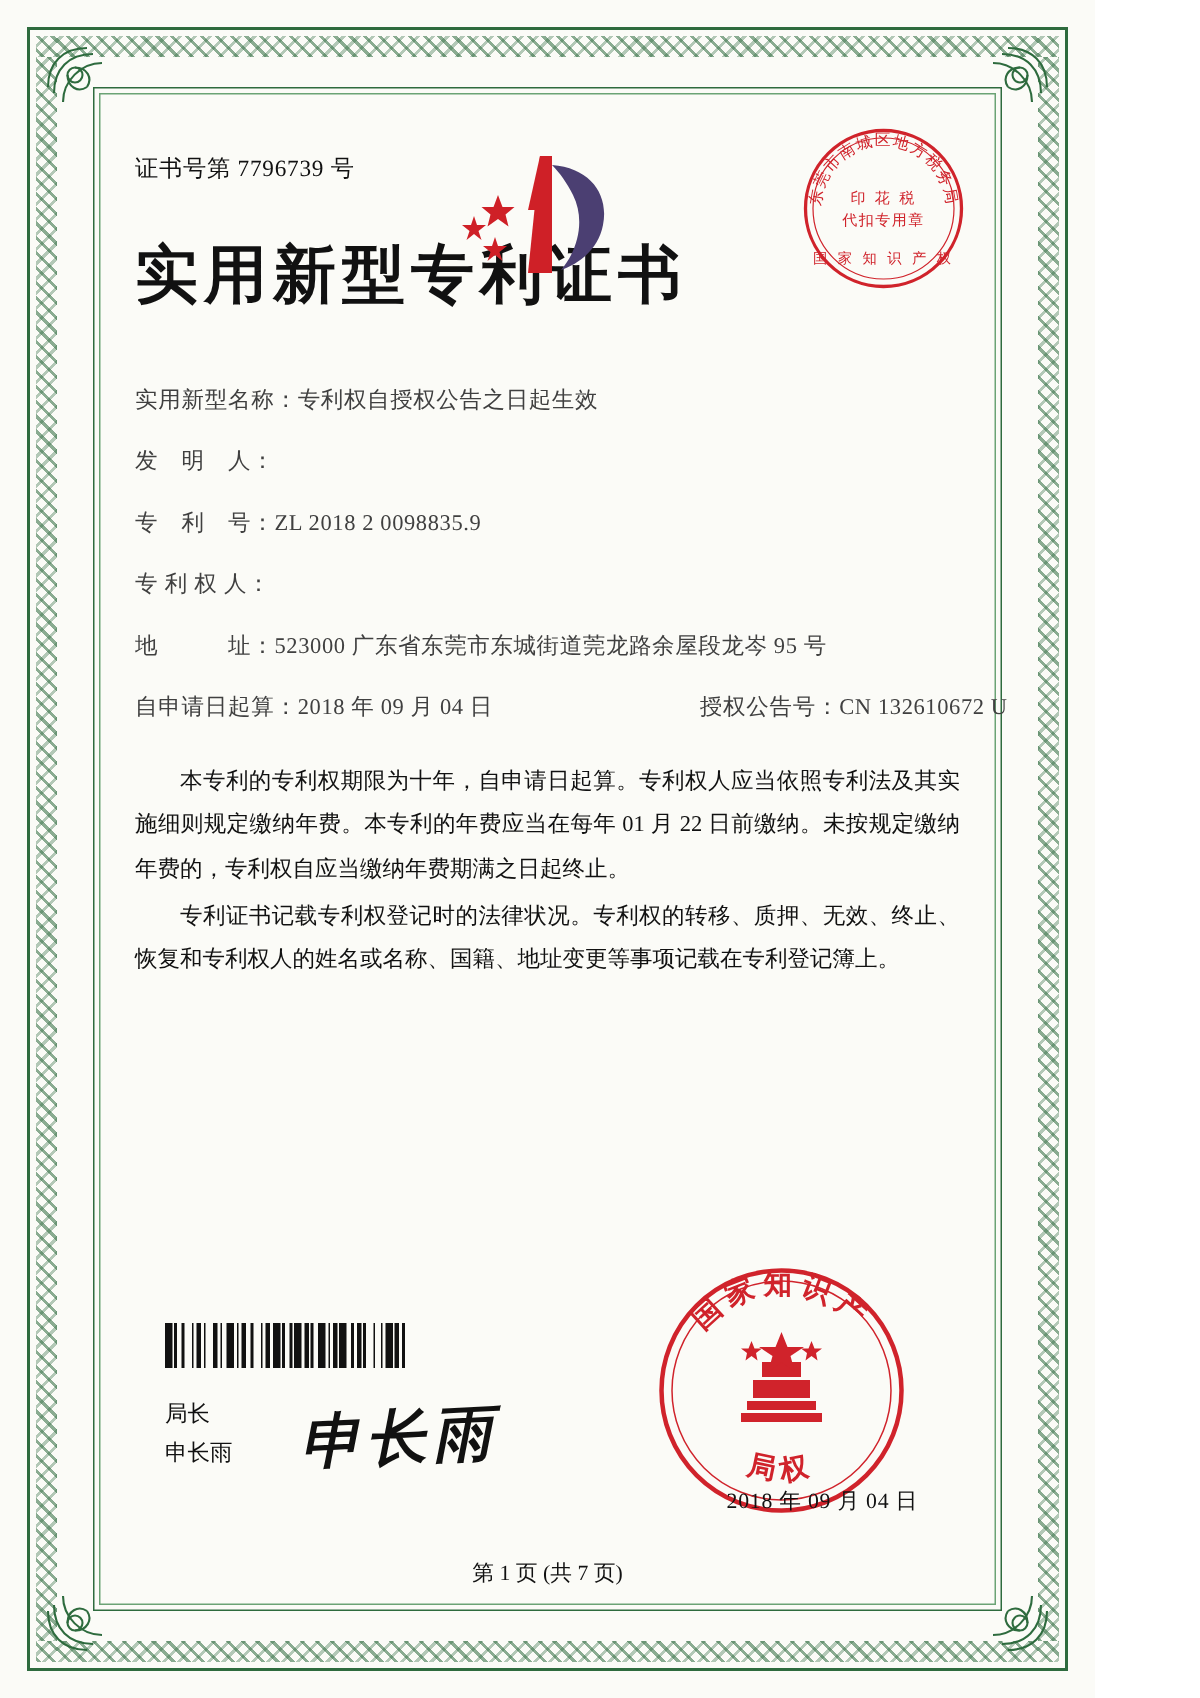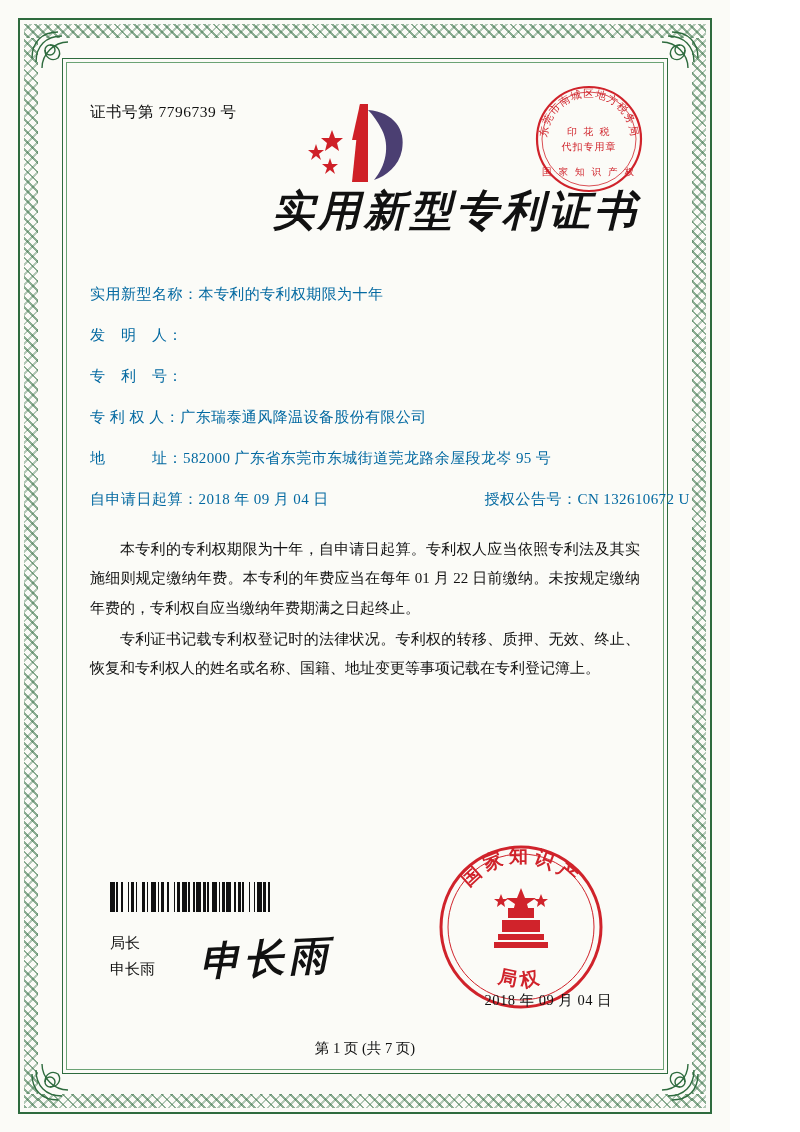--- a/index.html
+++ b/index.html
@@ -90,56 +90,55 @@
   .stamp-tax {
     position: absolute;
     right: -8px;
     top: 0px;
     width: 118px;
     height: 118px;
   }
   .stamp-tax svg { width: 100%; height: 100%; }
 
   .title {
-    text-align: right;
+    text-align: left;
     font-family: "DejaVu Sans", sans-serif;
     font-weight: bold;
     font-size: 42px;
     letter-spacing: 4px;
     color: #111;
-    margin-top: 60px;
-    font-style: italic;
+    margin-top: 32px;
   }
 
   .fields {
     margin-top: 46px;
     font-family: "Liberation Serif", serif;
     font-size: 15px;
-    color: #0369a1;
+    color: #404040;
   }
   .field-row {
     display: flex;
     align-items: baseline;
     margin-bottom: 22px;
   }
   .field-label {
     white-space: pre;
     flex: 0 0 auto;
     letter-spacing: 0.5px;
   }
   .field-value {
     flex: 1 1 auto;
     letter-spacing: 0.4px;
   }
   .field-row.split .field-value { flex: 0 0 auto; min-width: 250px; }
   .field-label2 {
     white-space: pre;
     flex: 0 0 auto;
     letter-spacing: 0.5px;
-    margin-left: 36px;
+    margin-left: 18px;
   }
 
   .paragraphs {
     margin-top: 26px;
     font-family: "Liberation Serif", serif;
     font-size: 15px;
     line-height: 1.95;
     color: #111;
     text-align: justify;
   }
@@ -307,35 +306,35 @@
         <text x="59" y="70" text-anchor="middle" font-family="DejaVu Sans, sans-serif" font-size="10" fill="#d0232b" letter-spacing="1">代扣专用章</text>
         <text x="59" y="95" text-anchor="middle" font-family="DejaVu Sans, sans-serif" font-size="9.5" fill="#d0232b" letter-spacing="2">国 家 知 识 产 权</text>
       </svg>
     </div>
 
     <div class="title">实用新型专利证书</div>
 
     <div class="fields">
       <div class="field-row">
         <span class="field-label">实用新型名称：</span>
-        <span class="field-value">本专利的专利权期限为十年</span>
+        <span class="field-value">专利权自授权公告之日起生效</span>
       </div>
       <div class="field-row">
         <span class="field-label">发　明　人：</span>
       </div>
       <div class="field-row">
         <span class="field-label">专　利　号：</span>
+        <span class="field-value">ZL 2018 2 0098835.9</span>
       </div>
       <div class="field-row">
         <span class="field-label">专 利 权 人：</span>
-        <span class="field-value">广东瑞泰通风降温设备股份有限公司</span>
       </div>
       <div class="field-row">
         <span class="field-label">地　　　址：</span>
-        <span class="field-value">582000 广东省东莞市东城街道莞龙路余屋段龙岑 95 号</span>
+        <span class="field-value">523000 广东省东莞市东城街道莞龙路余屋段龙岑 95 号</span>
       </div>
       <div class="field-row split">
         <span class="field-label">自申请日起算：</span>
         <span class="field-value">2018 年 09 月 04 日</span>
         <span class="field-label2">授权公告号：</span>
         <span class="field-value">CN 132610672 U</span>
       </div>
     </div>
 
     <div class="paragraphs">

